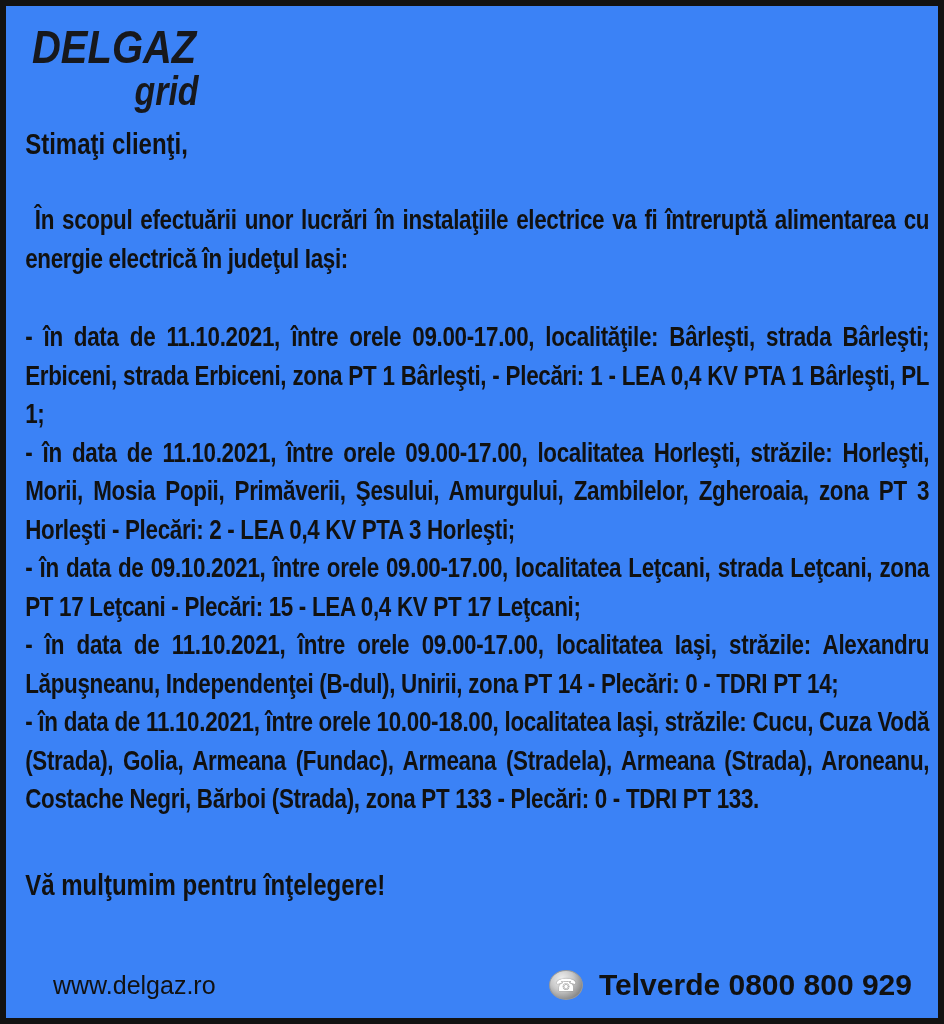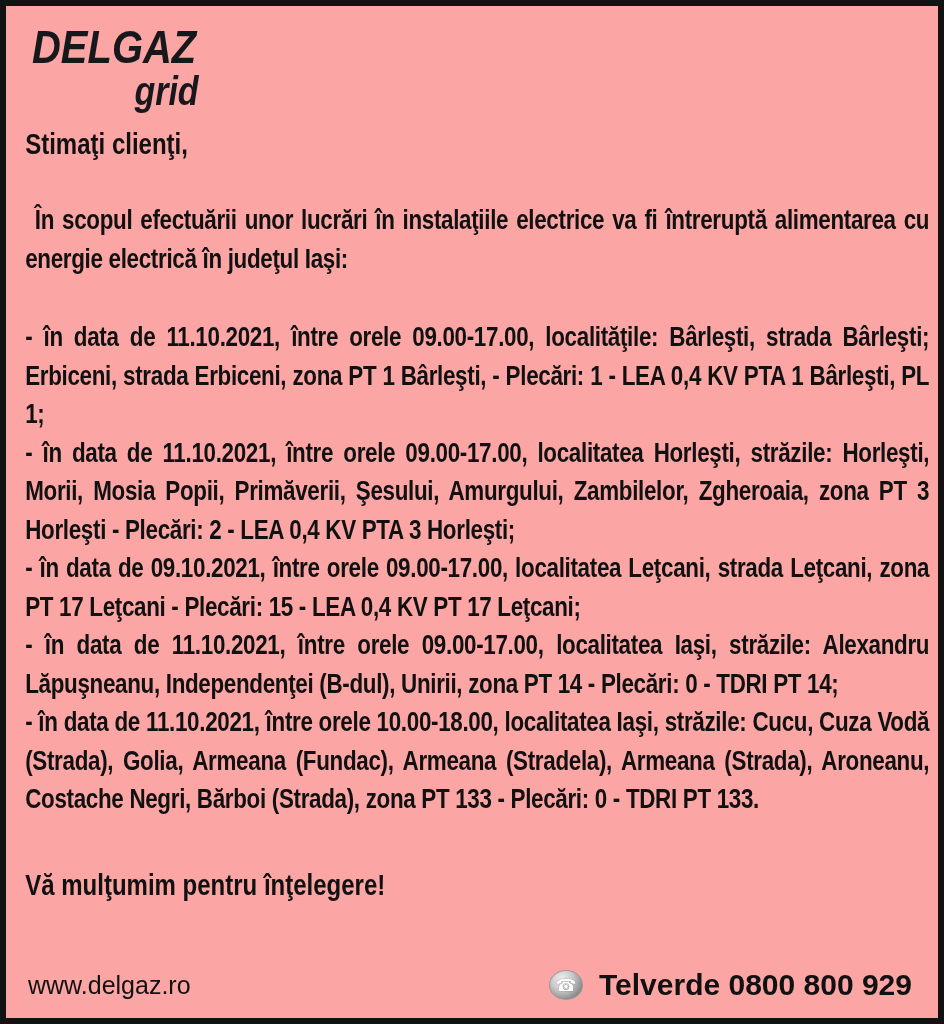--- a/index.html
+++ b/index.html
@@ -6,21 +6,21 @@
   * { margin: 0; padding: 0; box-sizing: border-box; }
   html, body {
     width: 944px; height: 1024px;
     background: #ffffff;
     font-family: "Liberation Sans", sans-serif;
     color: #111111;
   }
   .page {
     width: 944px; height: 1024px;
     border: 6px solid #121212;
-    background: #fca5a5;
+    background: #3b82f6;
     display: flex;
     flex-direction: column;
     overflow: hidden;
   }
   
   .logo-block {
     margin: 16px 0 0 26px;
     width: 210px;
     transform: scaleX(0.85);
     transform-origin: 0 0;
@@ -85,20 +85,21 @@
     padding: 10px 26px 16px 22px;
     display: flex;
     align-items: center;
     justify-content: space-between;
   }
   .website {
     font-size: 25px;
     color: #111111;
     text-decoration: none;
     font-weight: normal;
+    margin-left: 25px;
   }
   .phone-group {
     display: flex;
     align-items: center;
     gap: 16px;
   }
   .phone-icon {
     width: 34px; height: 30px;
     border-radius: 50%;
     background: radial-gradient(circle at 38% 30%, #f2f2f2 0%, #c9c9c9 40%, #8a8a8a 75%, #5f5f5f 100%);

